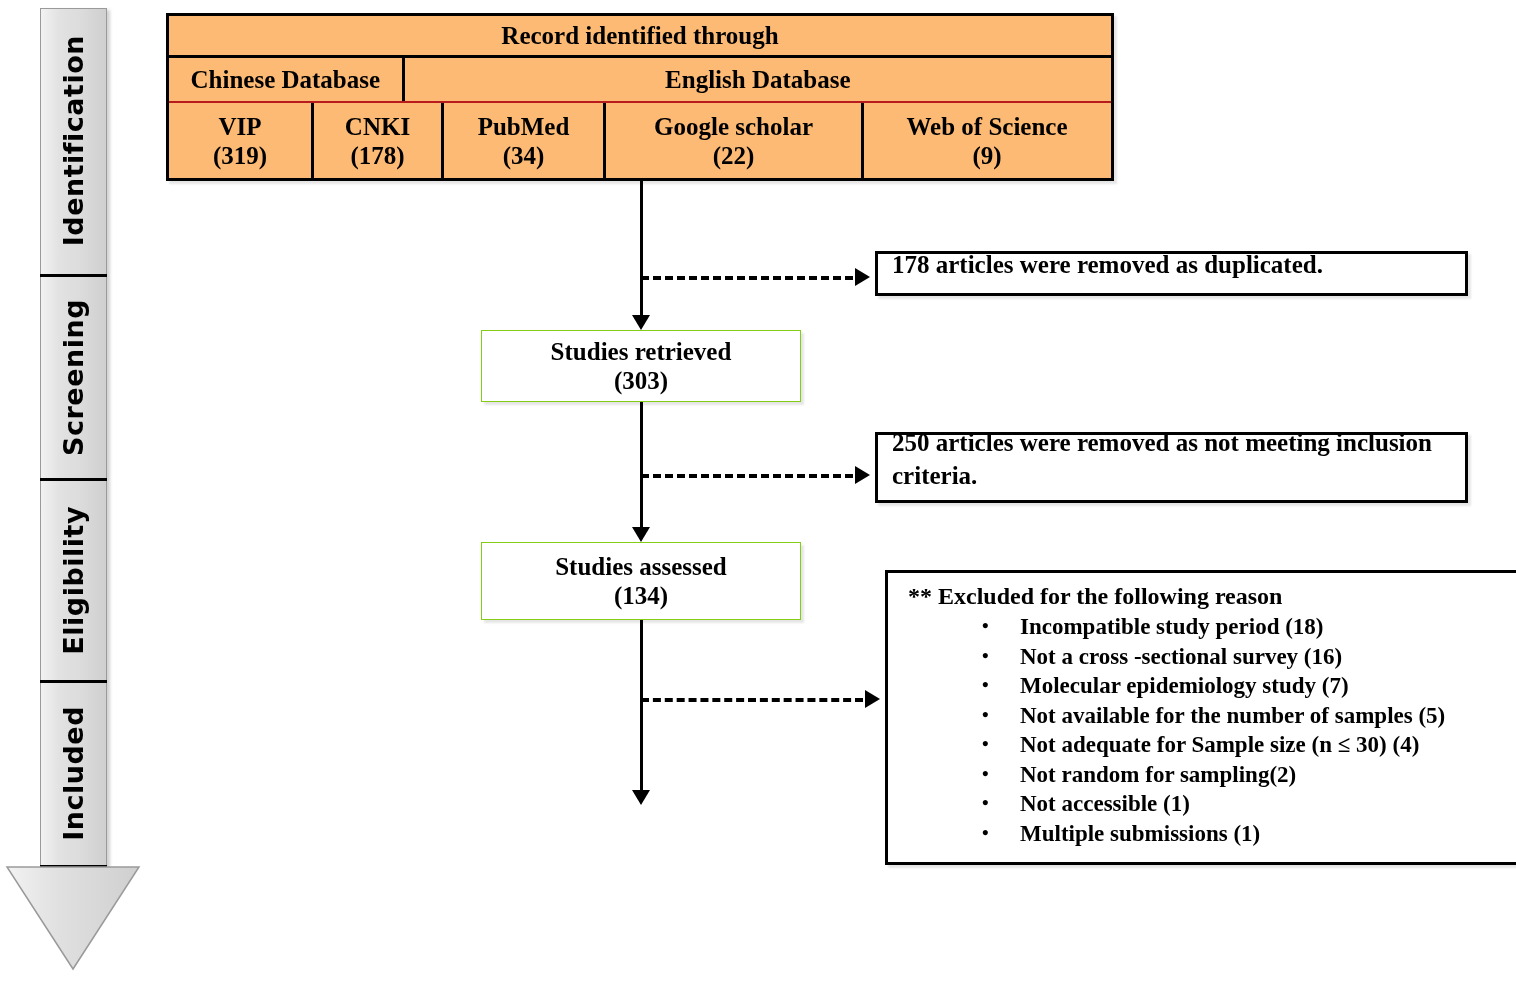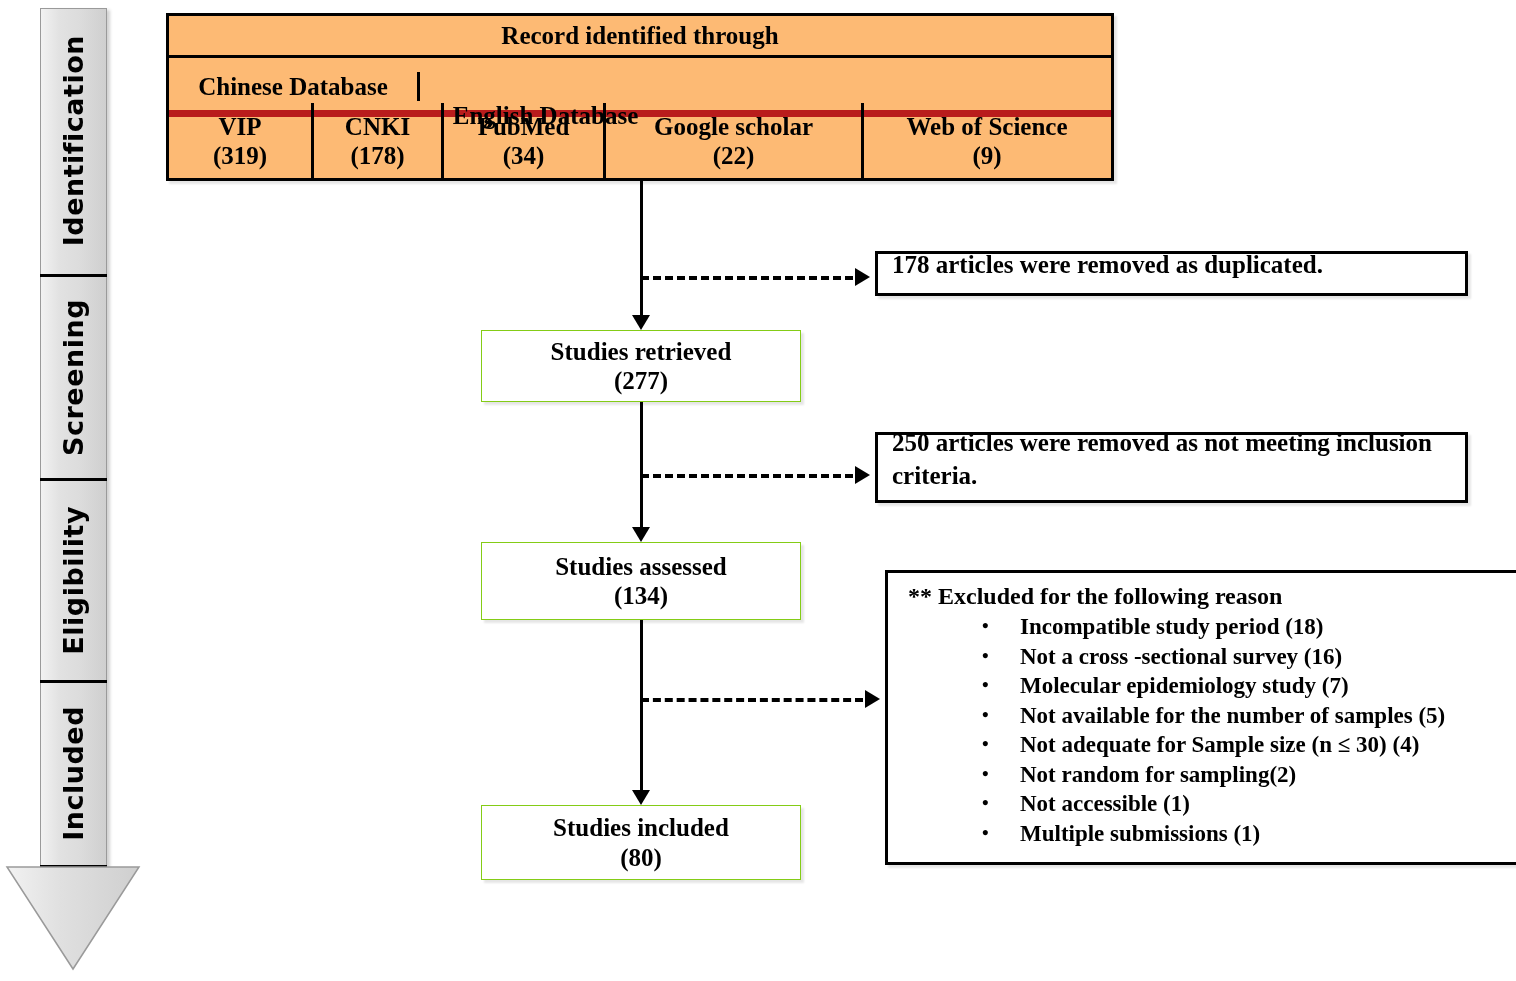--- a/index.html
+++ b/index.html
@@ -103,21 +103,21 @@
     box-shadow: 3px 3px 2px rgba(0,0,0,0.10);
   }
   .tbl-row {
     position: absolute;
     left: 0;
     width: 100%;
     box-sizing: border-box;
     display: flex;
   }
   #tbl-row-1 { top: 0; height: 42px; border-bottom: 3px solid #000; }
-  #tbl-row-2 { top: 56px; height: 45px; border-bottom: 7px solid #b91c1c; flex-direction: column; }
+  #tbl-row-2 { top: 42px; height: 45px; border-bottom: 2px solid #b91c1c; }
   #tbl-row-3 { top: 87px; height: 75px; }
   .tbl-cell {
     display: flex;
     flex-direction: column;
     align-items: center;
     justify-content: center;
     text-align: center;
     font-weight: bold;
     font-size: 25px;
     line-height: 1.16;
@@ -300,32 +300,28 @@
   <div class="arrowhead-right" style="left:855px; top:268px;"></div>
 
   <div class="dashline" style="left:641px; top:474px; width:212px;"></div>
   <div class="arrowhead-right" style="left:855px; top:466px;"></div>
 
   <div class="dashline" style="left:641px; top:698px; width:222px;"></div>
   <div class="arrowhead-right" style="left:865px; top:690px;"></div>
 
   <div class="box box-center" style="left:481px; top:330px; width:320px; height:72px;">
     <span class="box-text">Studies retrieved</span>
-    <span class="box-text">(277)</span>
+    <span class="box-text">(303)</span>
   </div>
 
   <div class="box box-center" style="left:481px; top:542px; width:320px; height:78px;">
     <span class="box-text">Studies assessed</span>
     <span class="box-text">(134)</span>
   </div>
 
-  <div class="box box-center" style="left:481px; top:805px; width:320px; height:75px;">
-    <span class="box-text">Studies included</span>
-    <span class="box-text">(80)</span>
-  </div>
 
   <div class="note-box" style="left:875px; top:251px; width:593px; height:45px;">
     <span class="note-text">178 articles were removed  as duplicated.</span>
   </div>
 
   <div class="note-box" style="left:875px; top:432px; width:593px; height:71px;">
     <span class="note-text">250 articles were  removed as not meeting inclusion criteria.</span>
   </div>
 
   <div id="exclusion-box">

